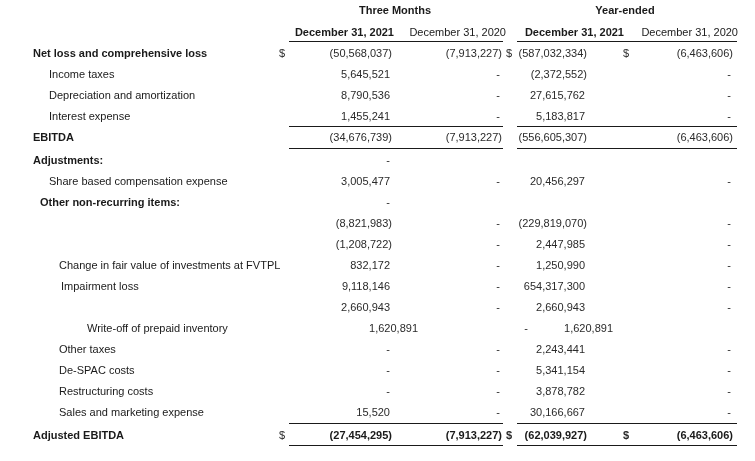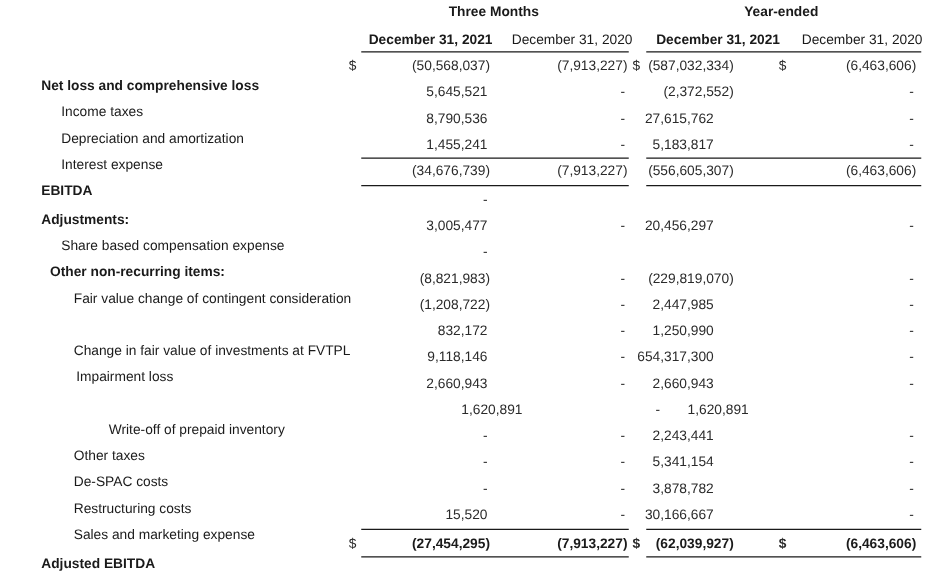--- a/index.html
+++ b/index.html
@@ -8,32 +8,32 @@
       font-family: "Liberation Sans", sans-serif;
       font-size: 11px; color: #1a1a1a; position: relative;
     }
     .sheet { position: absolute; left: 0; top: 0; width: 755px; height: 461px; }
     .abs { position: absolute; white-space: nowrap; }
     .grp-head { font-weight: bold; text-align: center; top: 4px; }
     .col-head { top: 26px; text-align: right; }
     .col-head.bold { font-weight: bold; }
     .hline { position: absolute; height: 0; border-top: 1px solid #1a1a1a; }
     .row { position: absolute; left: 0; width: 755px; height: 21px; }
-    .label { position: absolute; top: 20px; white-space: nowrap; }
+    .label { position: absolute; top: 4px; white-space: nowrap; }
     .label.bold { font-weight: bold; }
     .l0 { left: 33px; }
     .l1 { left: 49px; }
     .l1s { left: 40px; }
     .l2 { left: 59px; }
     .l2x { left: 61px; }
     .val { position: absolute; top: 4px; text-align: right; white-space: nowrap; color: #2a2a2a; }
     .val.bold { font-weight: bold; color: #1a1a1a; }
     .c1 { right: 365px; }   
     .c2 { right: 255px; }   
-    .c3 { right: 184px; }   
+    .c3 { right: 170px; }   
     .c4 { right: 24px; }    
     .c1n { right: 363px; }  
     .c2n { right: 253px; padding-left: 19px; }
     .c3n { right: 168px; }
     .c4n { right: 22px; }
     .cur { position: absolute; top: 4px; color: #2a2a2a; }
     .cur-a { left: 279px; }
     .cur-b { left: 506px; }
     .cur-c { left: 623px; }
   </style>
@@ -114,21 +114,20 @@
     <span class="val c3">20,456,297</span>
     <span class="val c4">-</span>
   </div>
 
   <div class="row" style="top:192px;">
     <span class="label bold l1s">Other non-recurring items:</span>
     <span class="val c1">-</span>
   </div>
 
   <div class="row" style="top:213px;">
-    <span class="label l2">Fair value change of contingent consideration</span>
     <span class="val c1n">(8,821,983)</span>
     <span class="val c2">-</span>
     <span class="val c3n">(229,819,070)</span>
     <span class="val c4">-</span>
   </div>
 
   <div class="row" style="top:234px;">
     <span class="val c1n">(1,208,722)</span>
     <span class="val c2">-</span>
     <span class="val c3">2,447,985</span>

